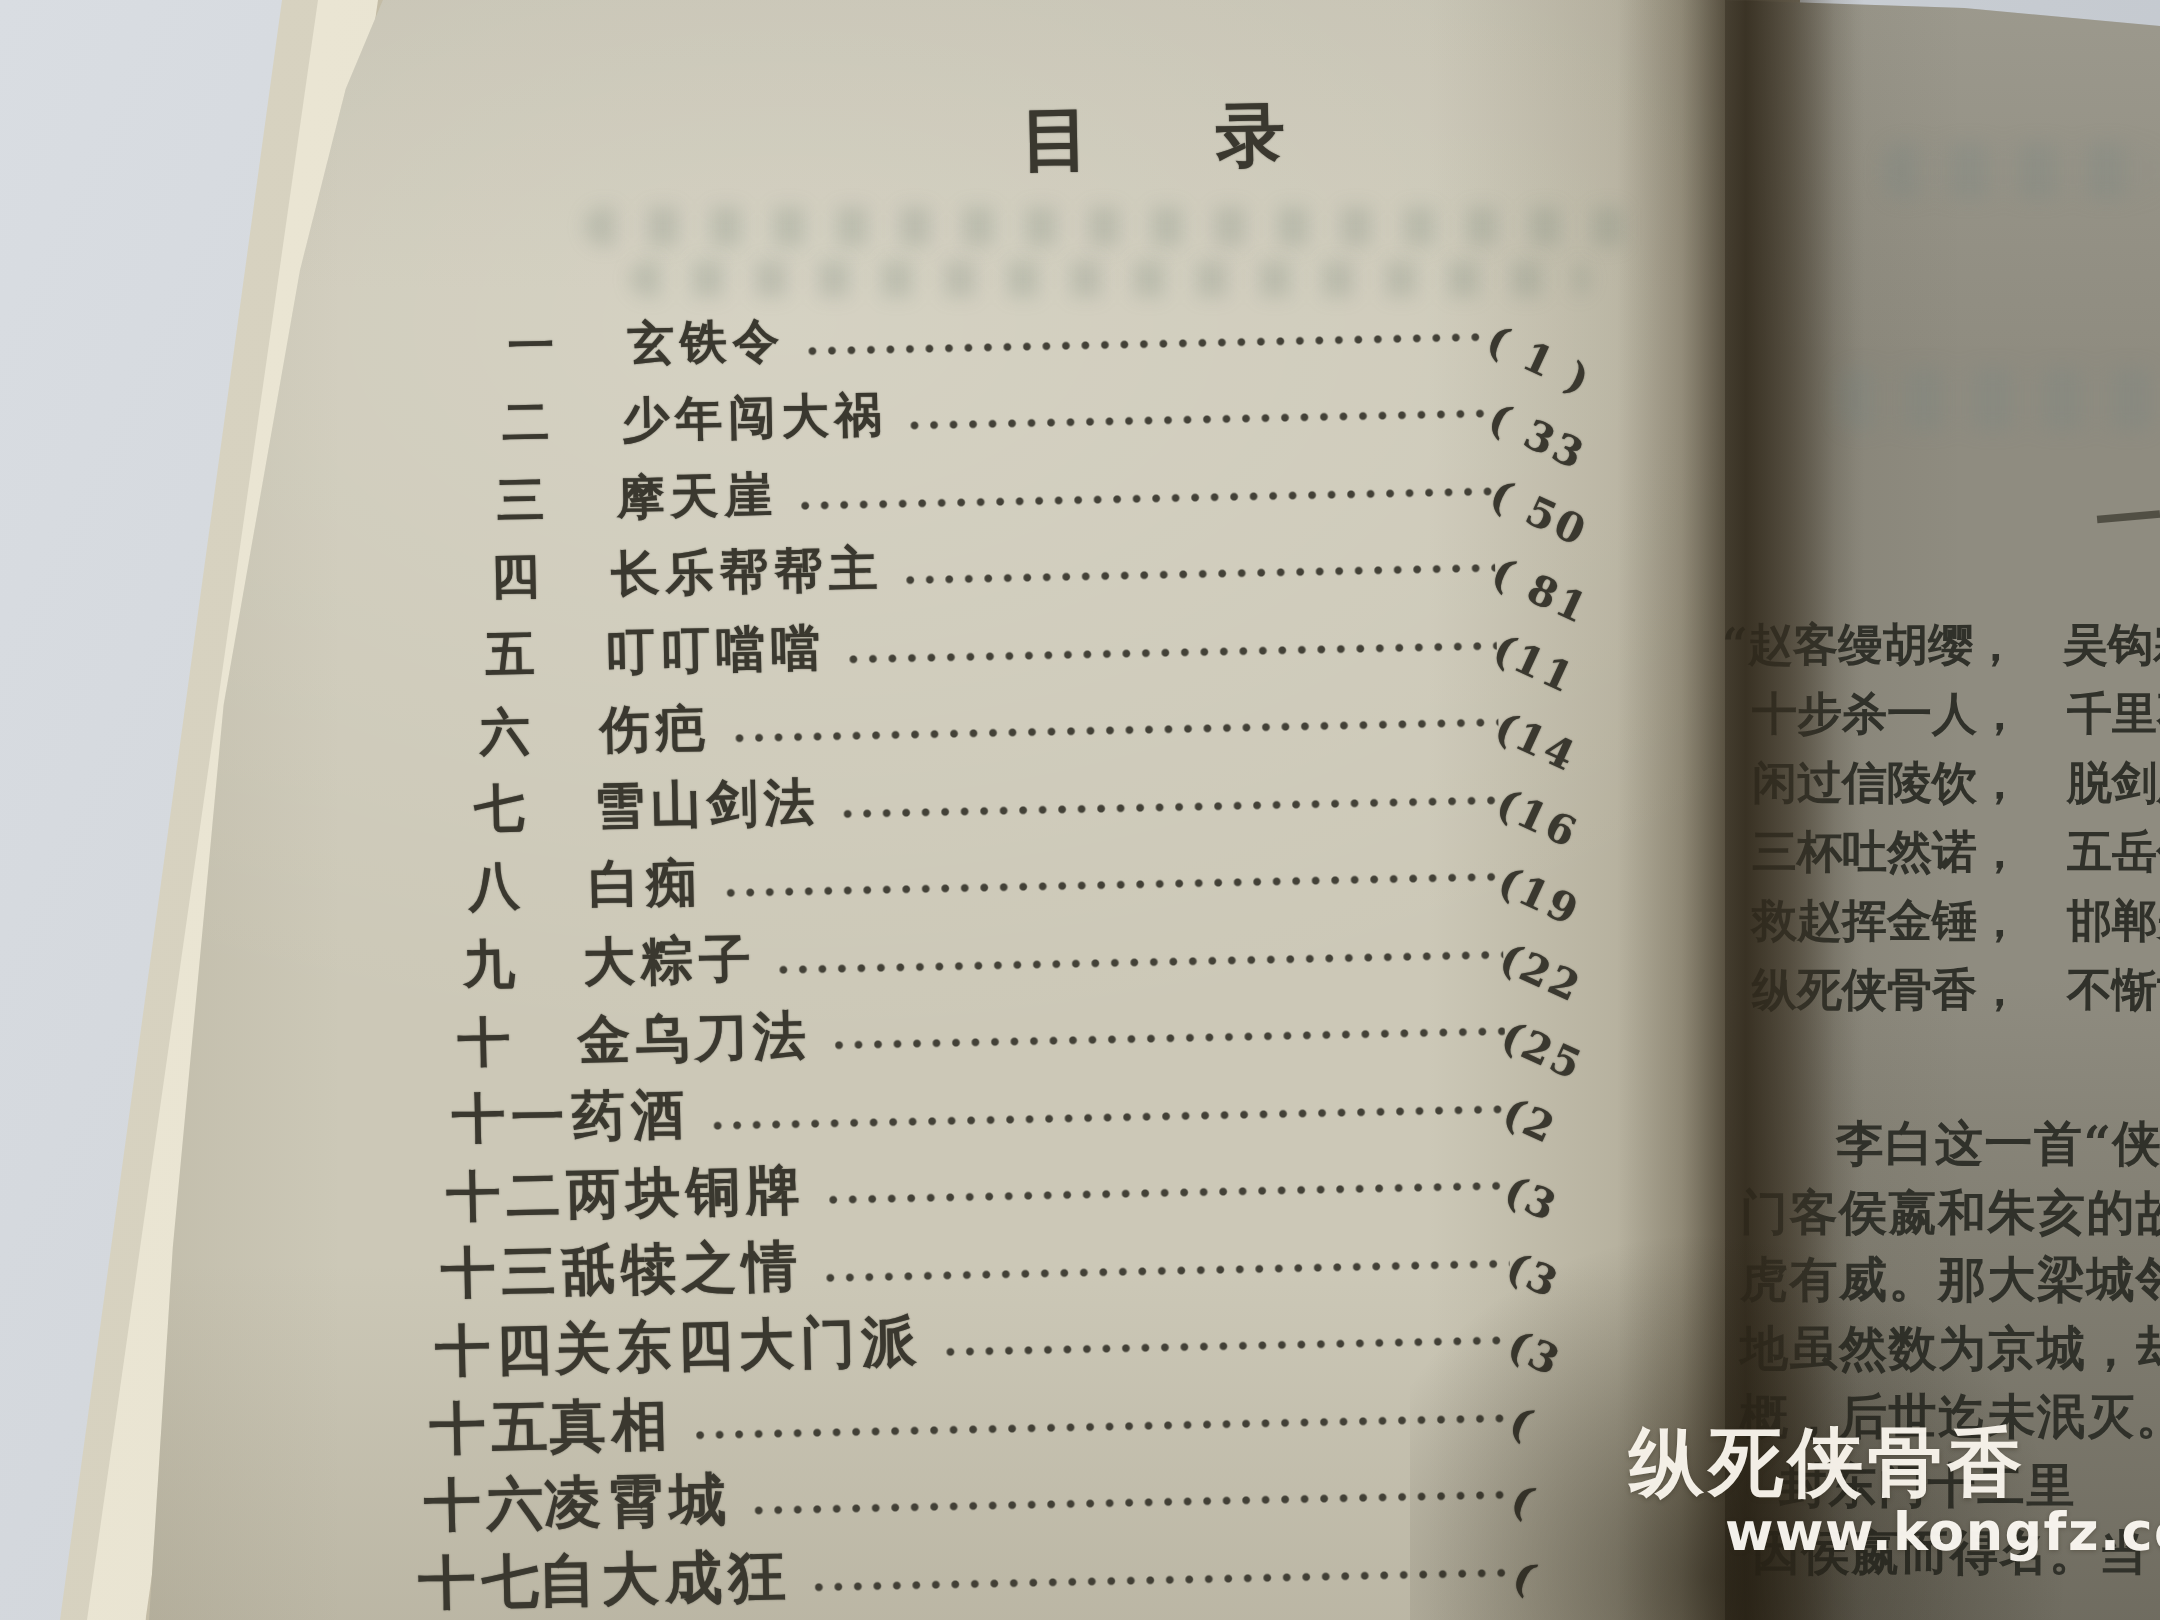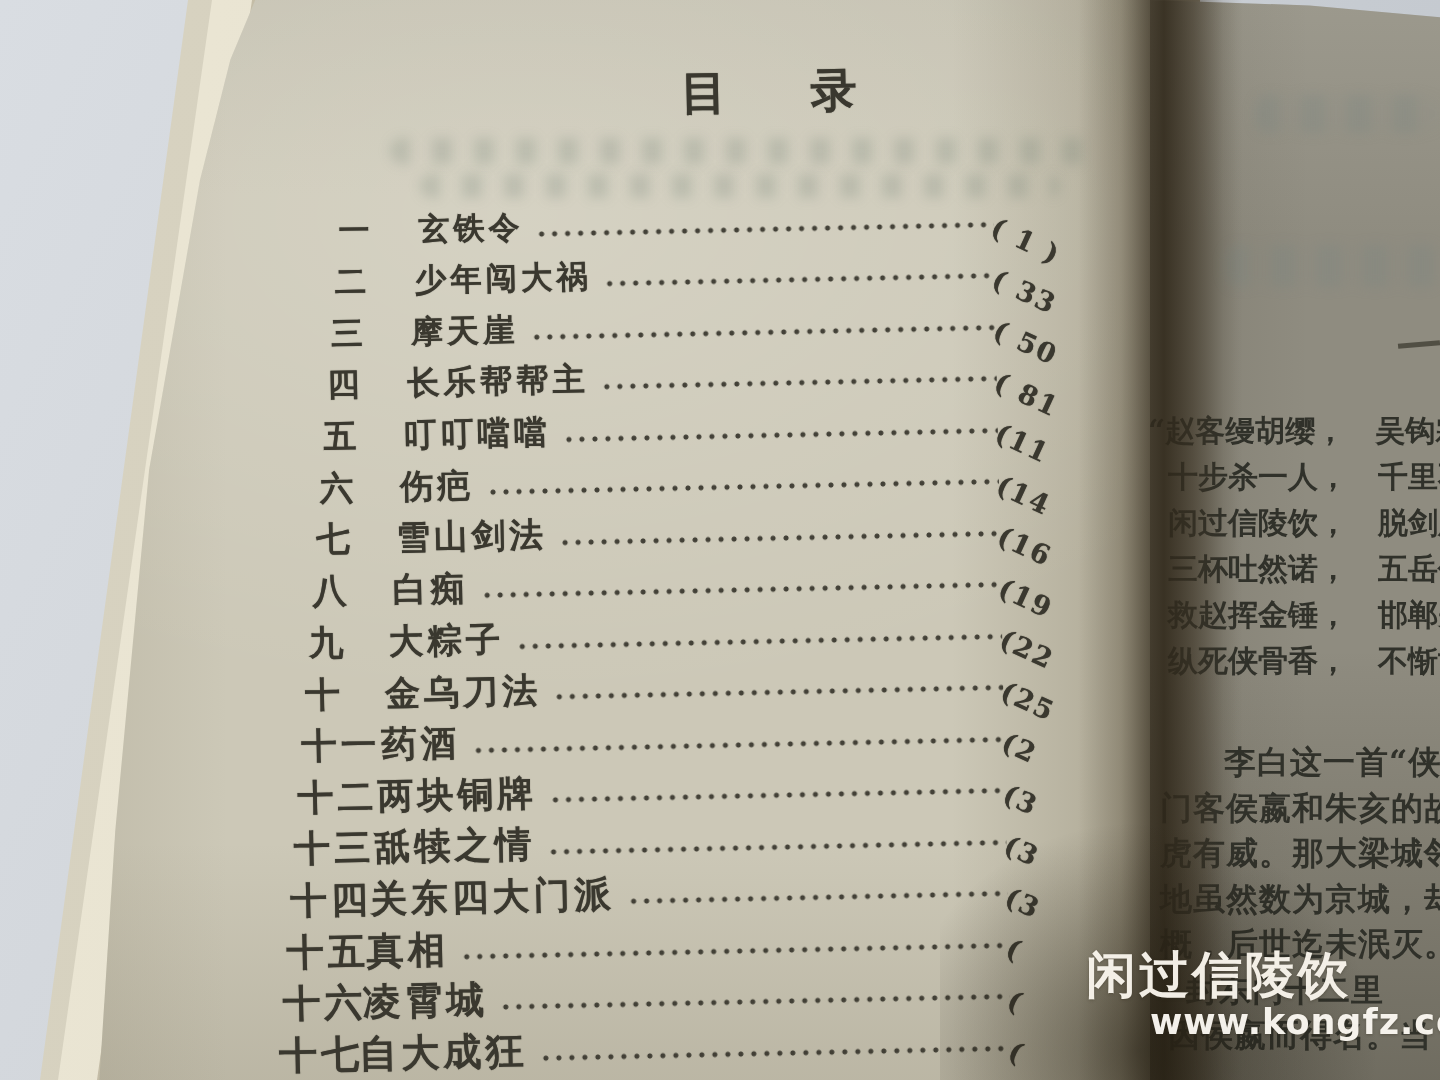--- a/index.html
+++ b/index.html
@@ -216,17 +216,17 @@
       <div>概，后世迄未泯灭。</div>
       <div class="l6">封东门十二里</div>
       <div class="l7">因侯嬴而得名。当</div>
     </div>
   </div>
 
   <div class="gutter"></div>
   <div class="vignette"></div>
 
   <div class="watermark">
-    <div class="wm-cn">闲过信陵饮</div>
+    <div class="wm-cn">纵死侠骨香</div>
     <div class="wm-url">www.kongfz.com</div>
   </div>
 
 </div>
 
 </body></html>

